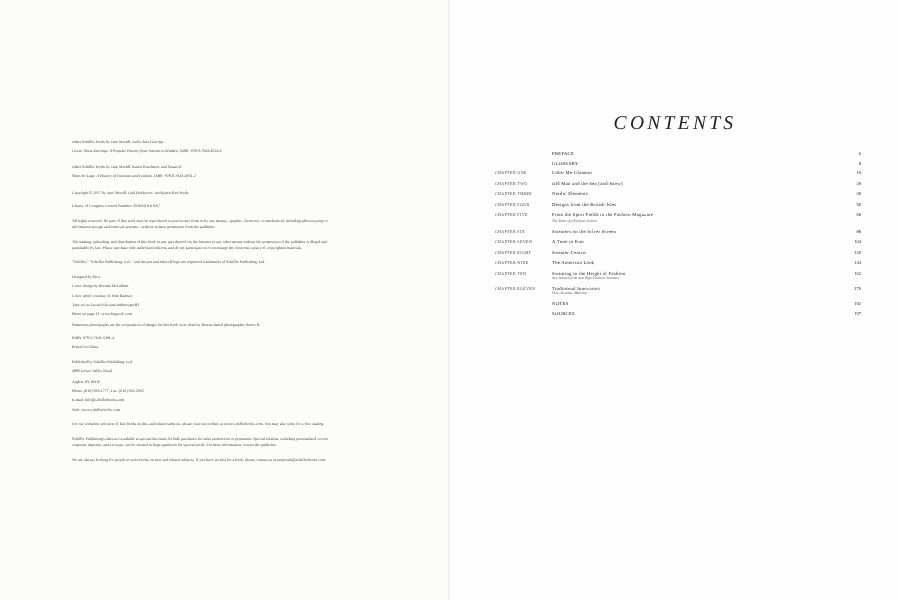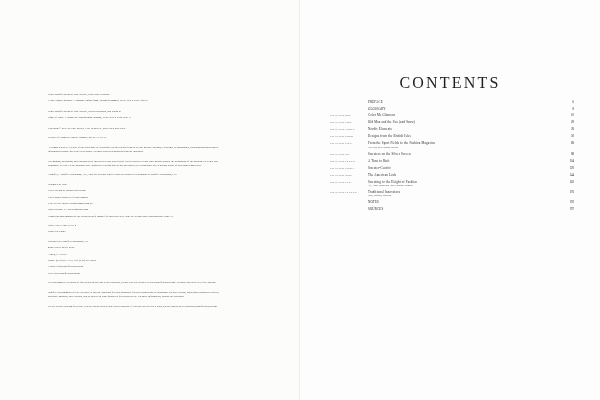--- a/index.html
+++ b/index.html
@@ -67,24 +67,25 @@
     margin-bottom: 6.5px;
   }
 
   
   .contents-title {
     position: absolute;
     top: 74px;
     left: 0;
     width: 300px;
     text-align: center;
-    font-size: 16px;
+    font-size: 13px;
     letter-spacing: 2.2px;
     color: #1f1f1f;
     font-family: "Liberation Serif", serif;
+    font-style: italic;
   }
   .toc {
     position: absolute;
     left: 30px;
     top: 101px;
     width: 244px;
     font-size: 3.2px;
     line-height: 1.1;
   }
   .toc-row {

